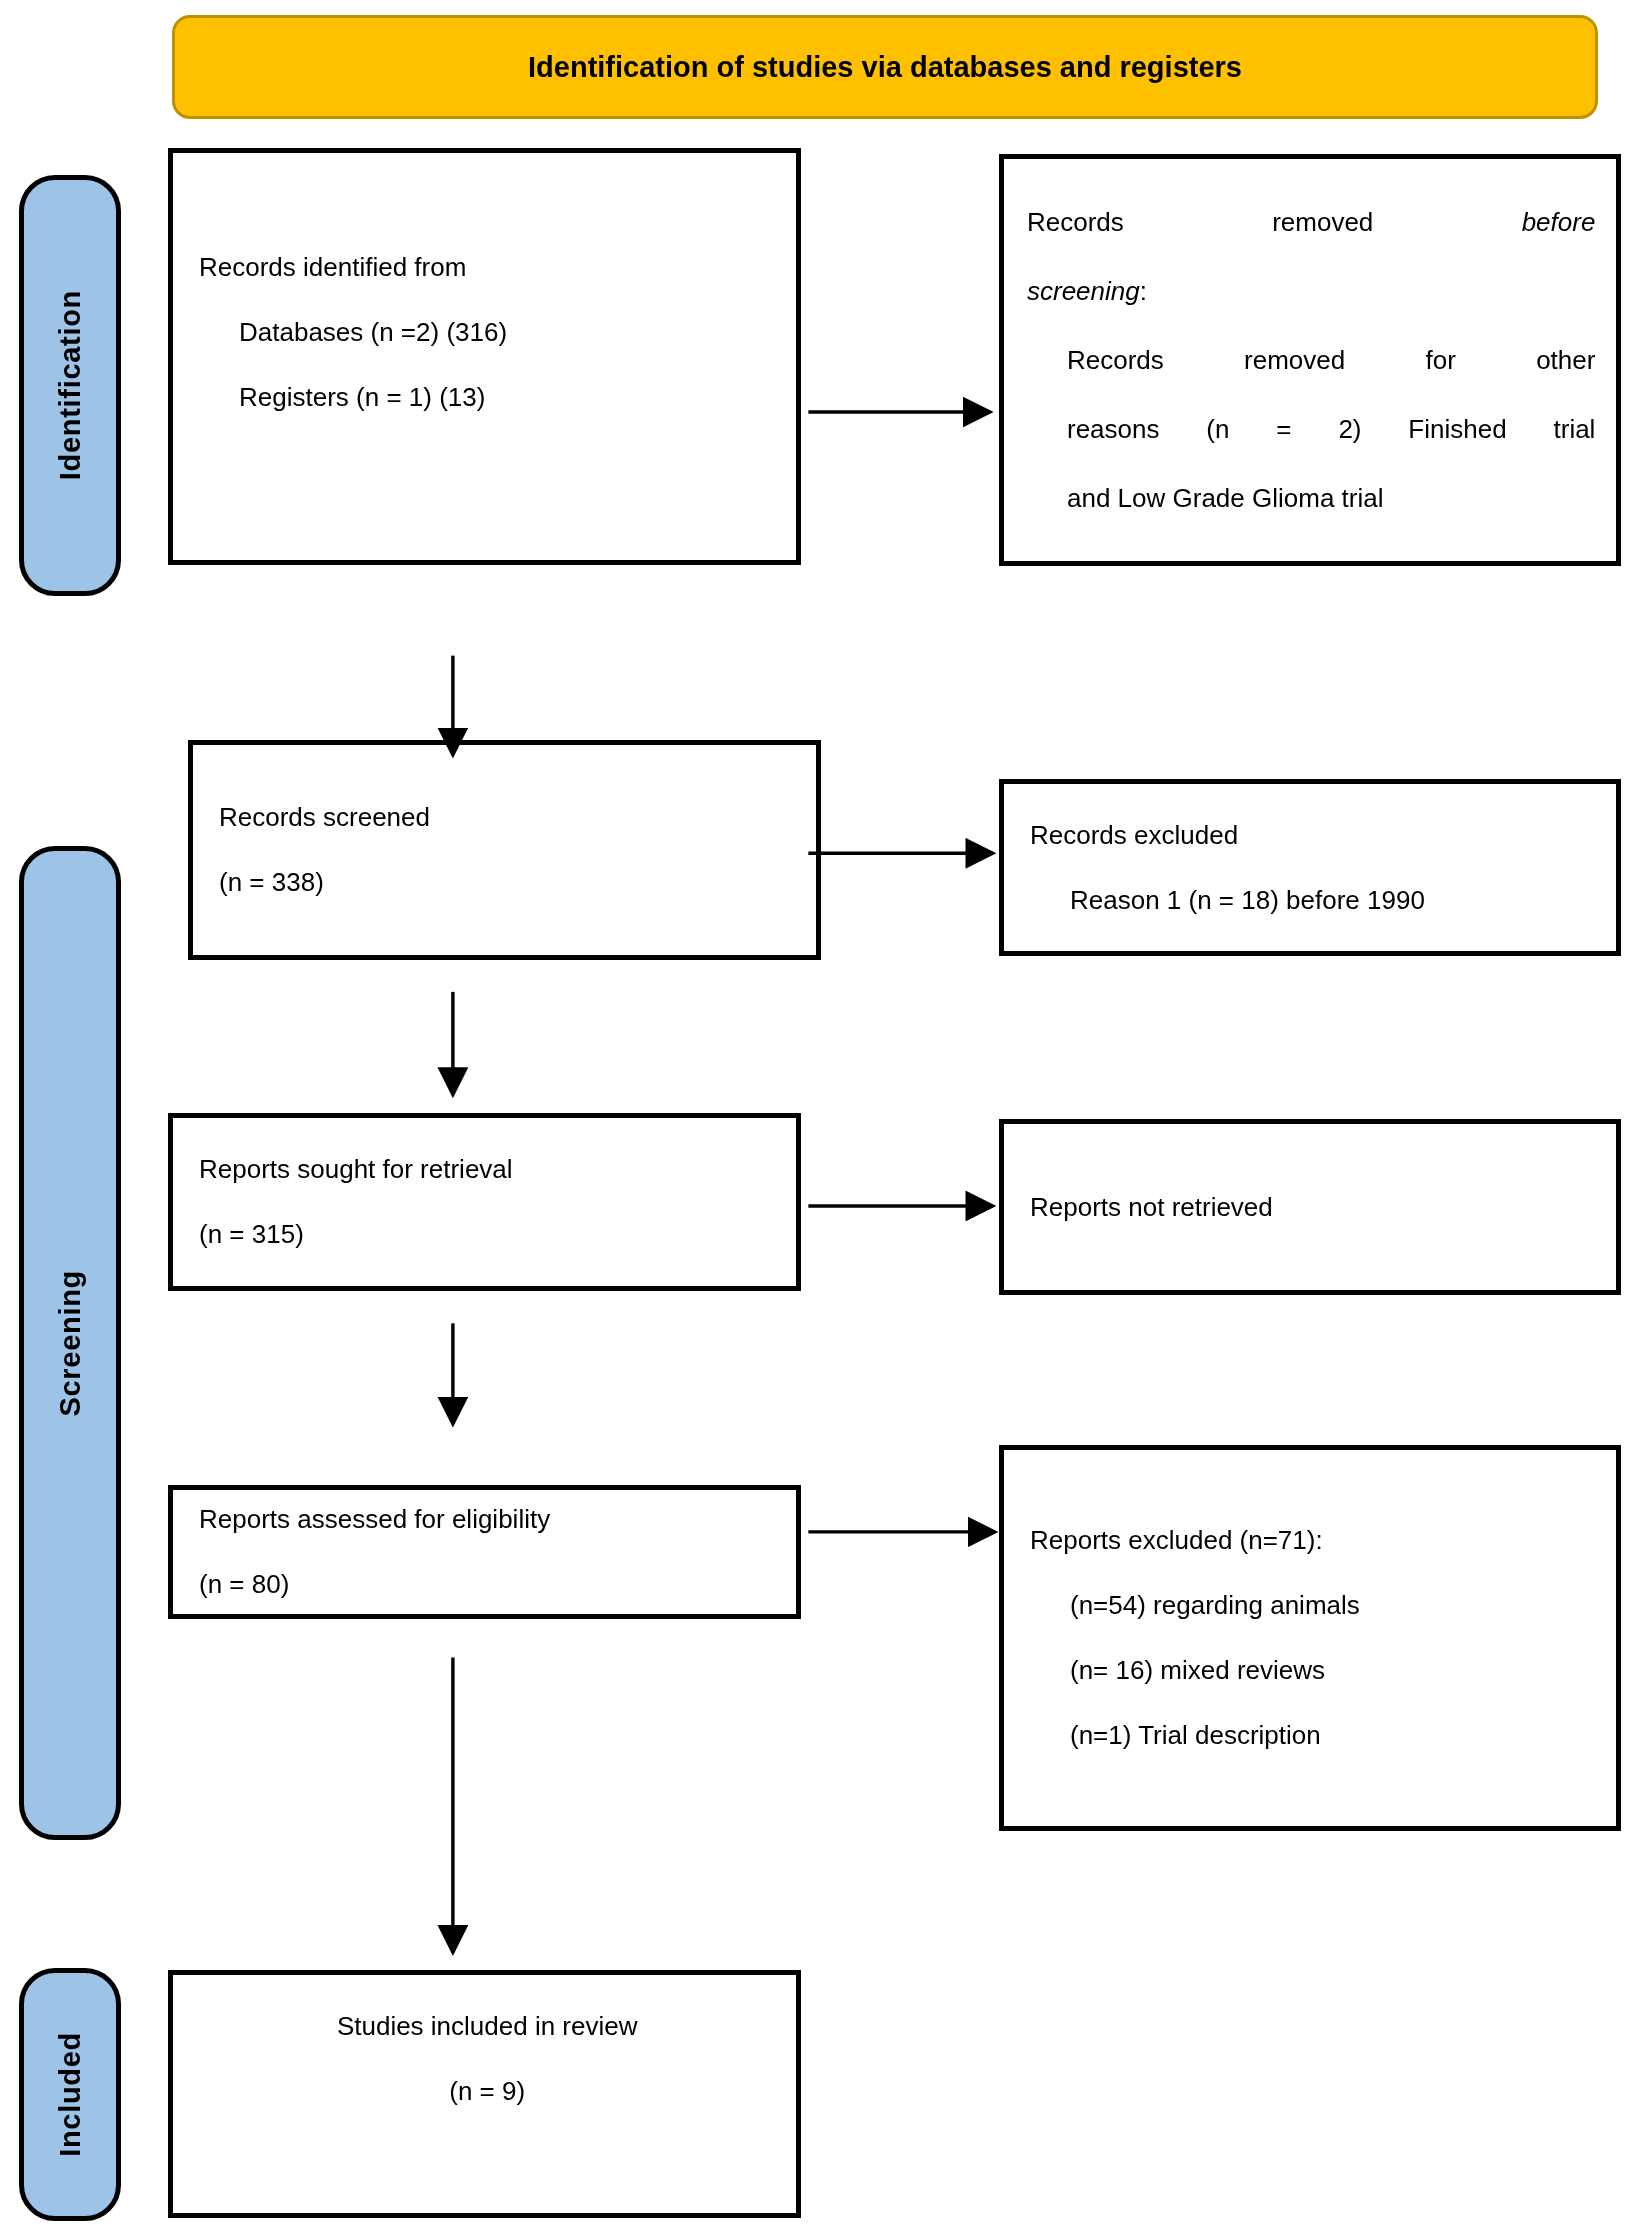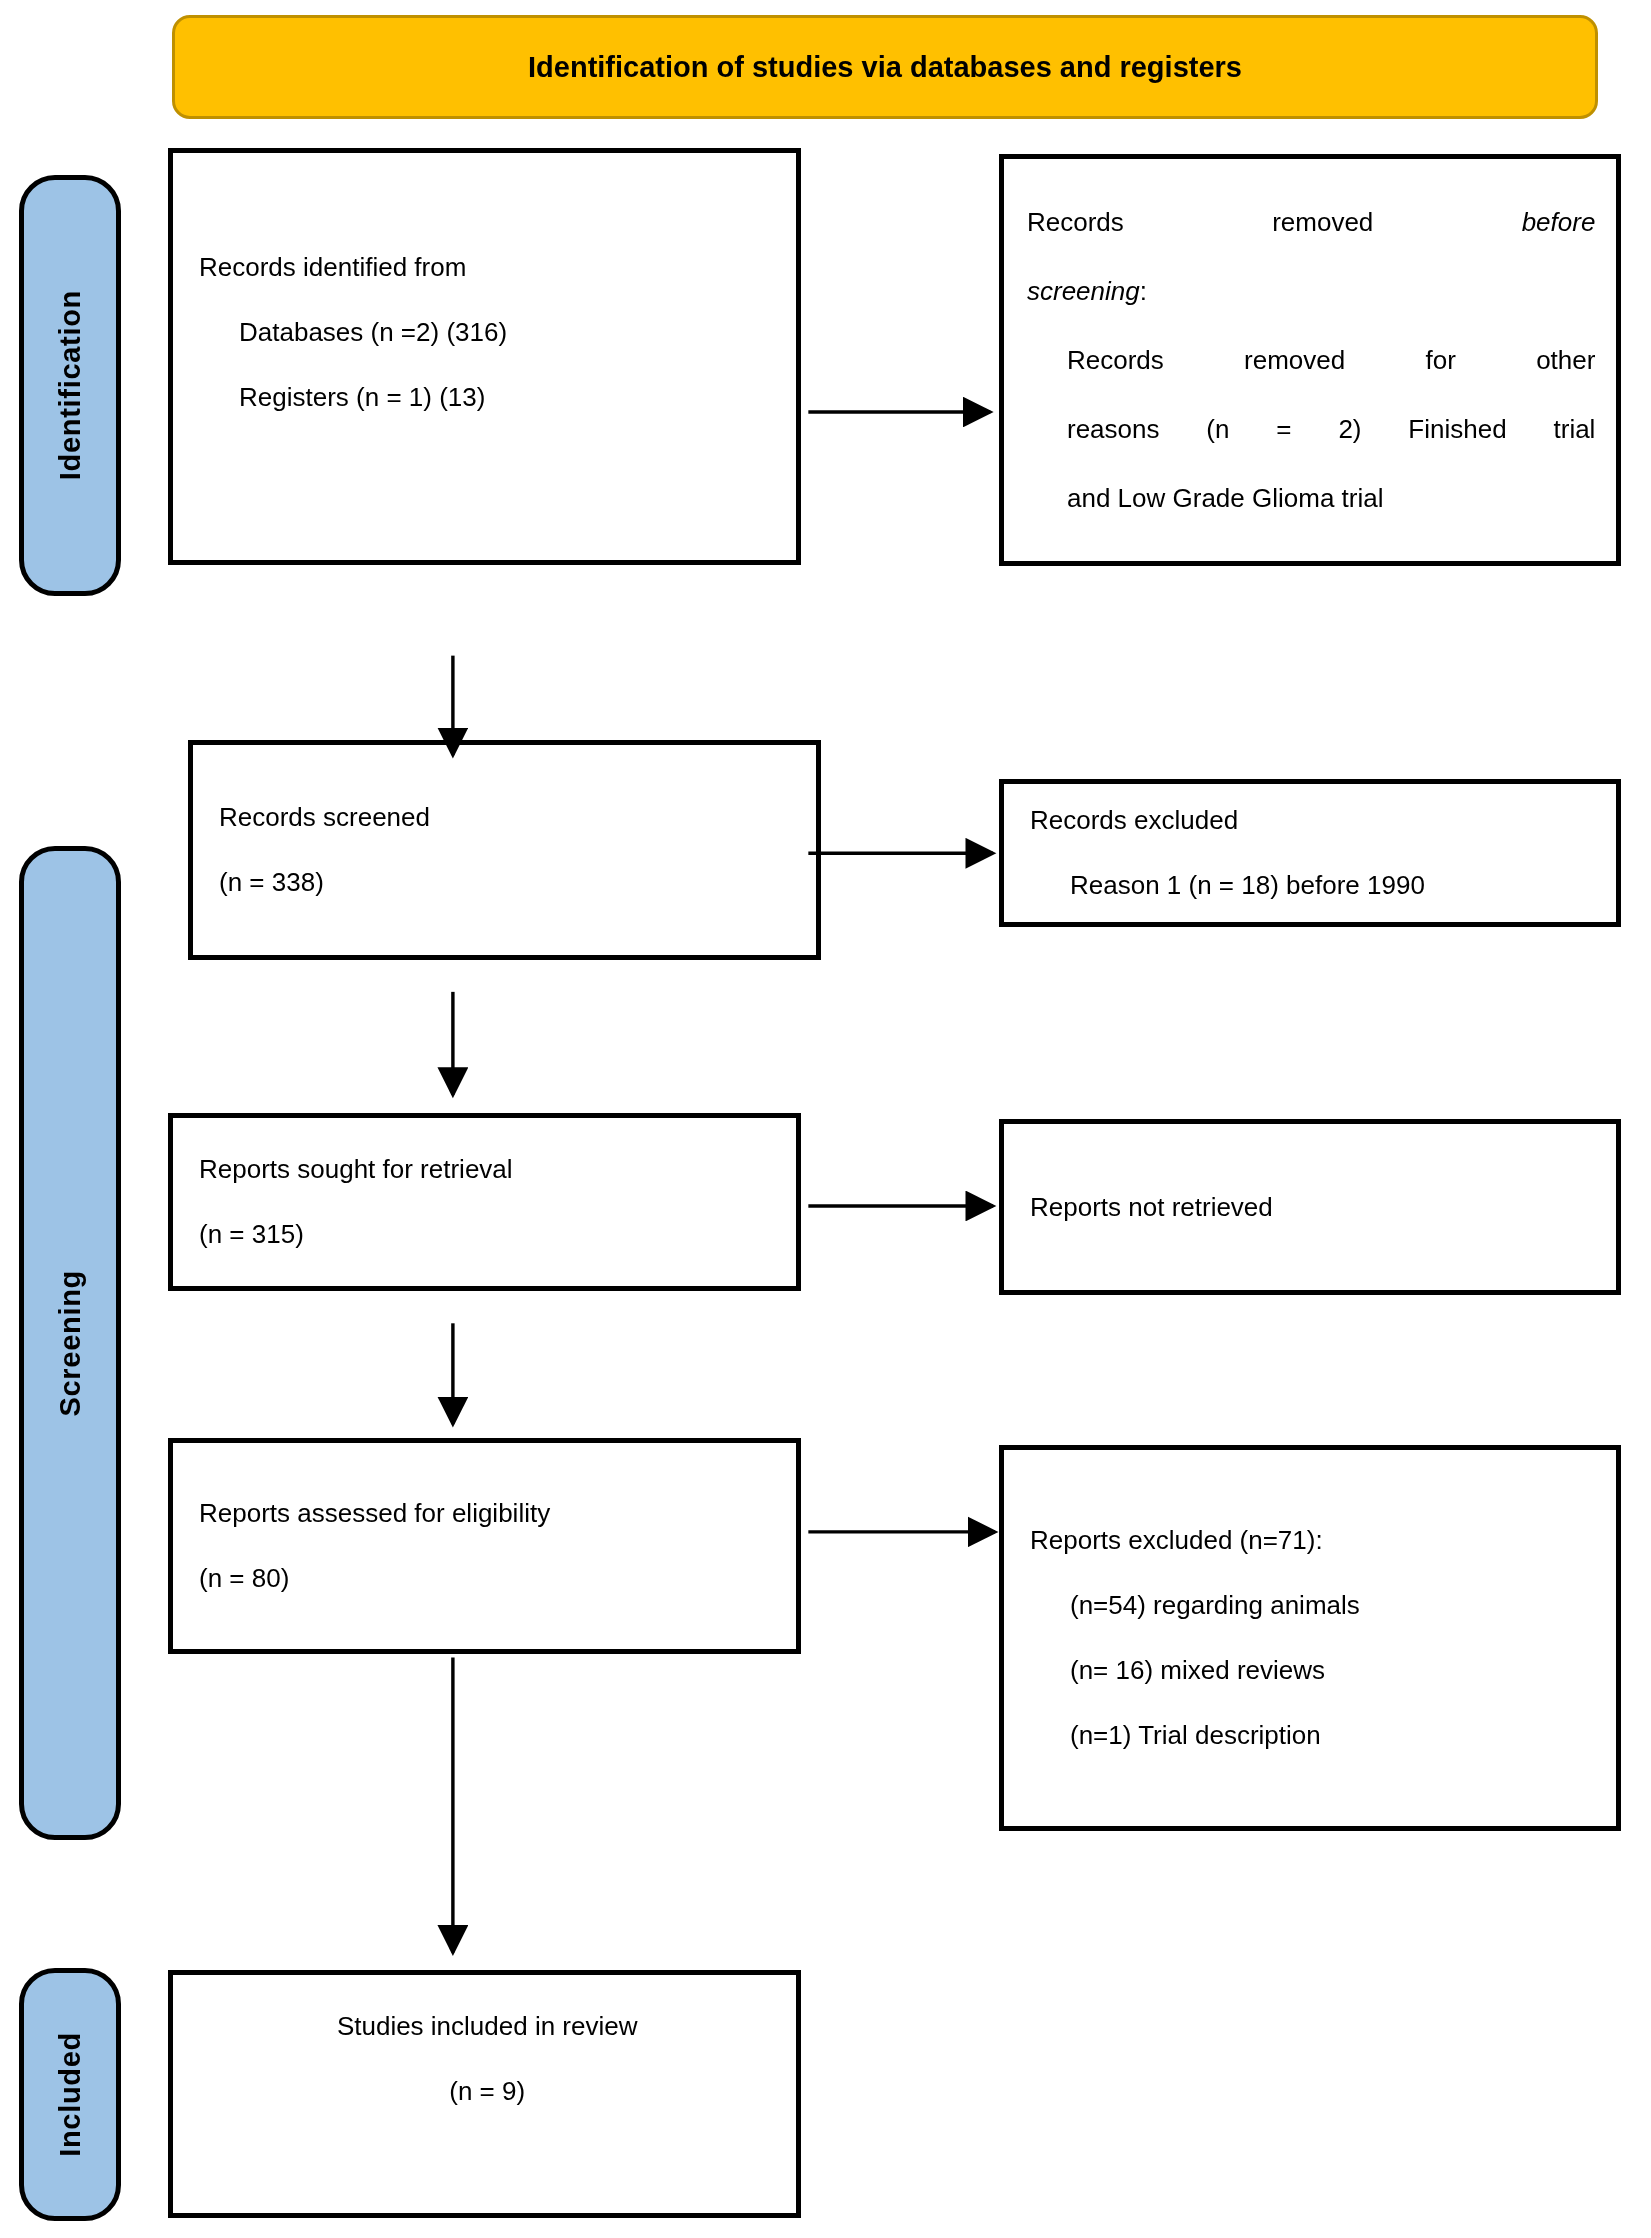--- a/index.html
+++ b/index.html
@@ -58,24 +58,24 @@
     box-sizing:border-box;
     display:flex; flex-direction:column; justify-content:center;
     padding:6.9px 20.6px 6.9px 26px;
     font-size:26px; line-height:65px;
   }
   .col-left{ left:168px; width:633px; }
   .col-right{ left:999px; width:622px; }
   .b1{ top:148px; height:417px; padding-bottom:55px; }
   .b2{ top:154px; height:412px; line-height:69px;padding-left:23px; }
   .b3{ top:740px; height:220px;margin-left:20px; }
-  .b4{ top:779px; height:148px; }
+  .b4{ top:779px; height:177px; }
   .b5{ top:1113px; height:178px; }
   .b6{ top:1119px; height:176px; }
-  .b7{ top:1438px; height:216px; }
+  .b7{ top:1485px; height:134px; }
   .b8{ top:1445px; height:386px; }
   .b9{ top:1970px; height:248px; justify-content:flex-start; padding-top:19px;text-align:center; }
   .ind{ padding-left:40px; }
   .jline{ text-align:justify; text-align-last:justify; }
   
   .arrows{
     position:absolute; left:0; top:0;
     width:1651px; height:2239px;
     pointer-events:none;
   }

